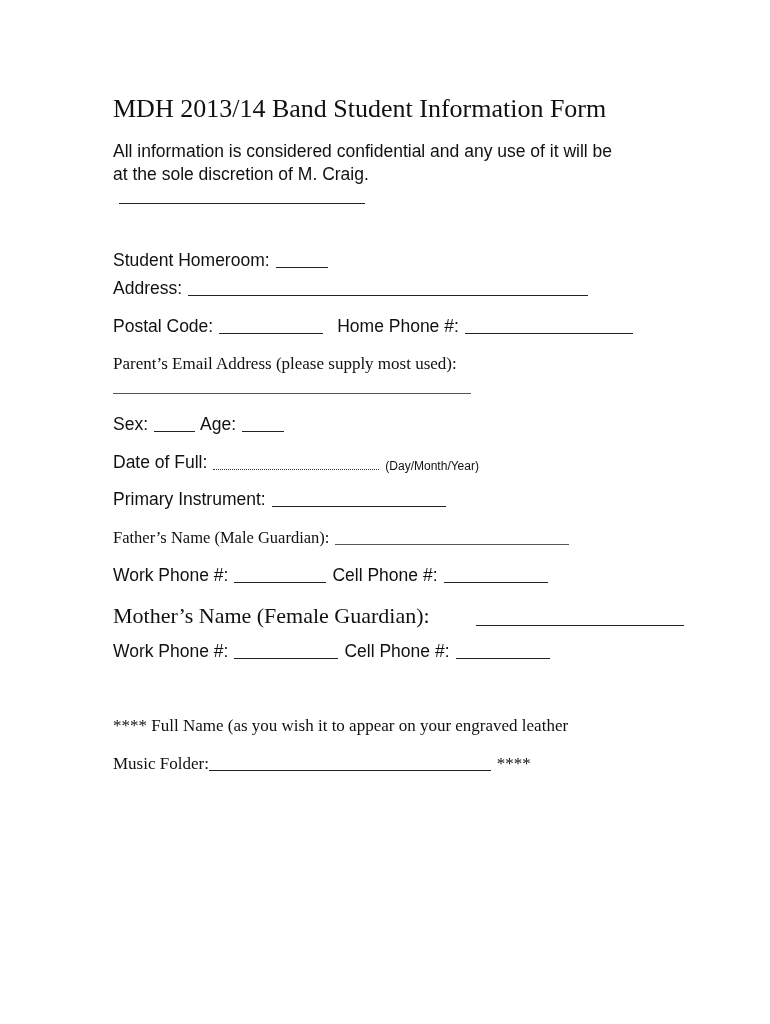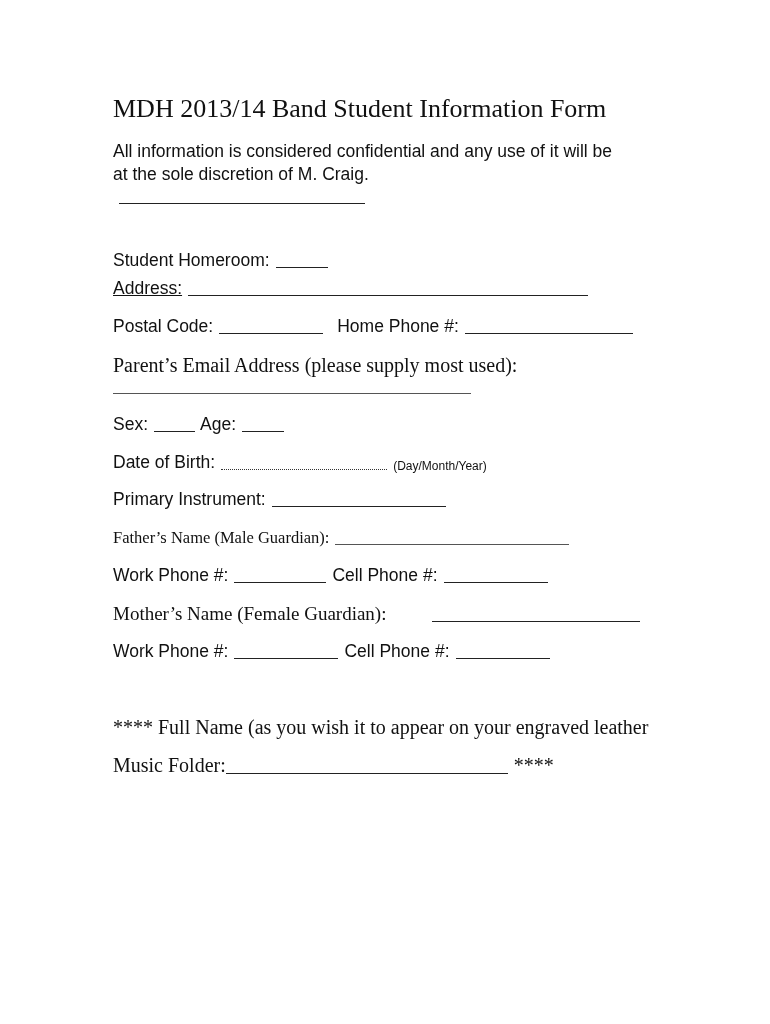--- a/index.html
+++ b/index.html
@@ -1,19 +1,19 @@
 <!DOCTYPE html>
 <html><head>
   <meta charset="utf-8">
   <style>
     html, body { margin:0; padding:0; background:#ffffff; }
     body { width:770px; height:1024px; position:relative; overflow:hidden; color:#111; }
     .line { position:absolute; left:113px; white-space:nowrap; display:flex; align-items:flex-end; }
     .sans { font-family:"Liberation Sans", sans-serif; font-size:17.5px; }
-    .serif { font-family:"Liberation Serif", serif; font-size:20px; }
+    .serif { font-family:"Liberation Serif", serif; font-size:17px; }
     .title { font-family:"Liberation Serif", serif; font-size:26px; color:#111; }
     .blank { display:inline-block; border-bottom:1px solid #222; height:1px; margin-bottom:3px; }
     .blank.gray { border-bottom:1px solid #555; }
     .blank.dot { border-bottom:1px dotted #333; }
     .small { font-family:"Liberation Sans", sans-serif; font-size:12px; margin-left:6px; }
     .gap { display:inline-block; }
     .lbl { display:inline-block; }
   </style>
 </head>
 <body>
@@ -29,21 +29,21 @@
     <span class="gap" style="width:6px"></span>
     <span class="blank" style="width:246px"></span>
   </div>
 
   <div class="line sans" style="top:240px;margin-top:10px;">
     <span class="lbl">Student Homeroom:</span>
     <span class="gap" style="width:6px"></span>
     <span class="blank" style="width:52px"></span>
   </div>
 
-  <div class="line sans" style="top:278px;text-decoration:underline;">
+  <div class="line sans" style="top:278px;">
     <span class="lbl">Address:</span>
     <span class="gap" style="width:6px"></span>
     <span class="blank" style="width:400px"></span>
   </div>
 
   <div class="line sans" style="top:316px;">
     <span class="lbl">Postal Code:</span>
     <span class="gap" style="width:6px"></span>
     <span class="blank" style="width:104px"></span>
     <span class="gap" style="width:14px"></span>
@@ -59,21 +59,21 @@
     <span class="lbl">Sex:</span>
     <span class="gap" style="width:6px"></span>
     <span class="blank" style="width:41px"></span>
     <span class="gap" style="width:5px"></span>
     <span class="lbl">Age:</span>
     <span class="gap" style="width:6px"></span>
     <span class="blank" style="width:42px"></span>
   </div>
 
   <div class="line sans" style="top:452px;">
-    <span class="lbl">Date of Birth:</span>
+    <span class="lbl">Date of Full:</span>
     <span class="gap" style="width:6px"></span>
     <span class="blank dot" style="width:166px"></span>
     <span class="small">(Day/Month/Year)</span>
   </div>
 
   <div class="line sans" style="top:489px;align-items:flex-end;">
     <span class="lbl">Primary Instrument:</span>
     <span class="gap" style="width:6px"></span>
     <span class="blank" style="width:80px"></span>
     <span class="blank" style="width:94px"></span>
@@ -88,21 +88,21 @@
   <div class="line sans" style="top:565px;">
     <span class="lbl">Work Phone #:</span>
     <span class="gap" style="width:6px"></span>
     <span class="blank" style="width:92px"></span>
     <span class="gap" style="width:6px"></span>
     <span class="lbl">Cell Phone #:</span>
     <span class="gap" style="width:6px"></span>
     <span class="blank" style="width:104px"></span>
   </div>
 
-  <div class="line serif" style="top:603px; font-size:19px;gap:20px;">
+  <div class="line serif" style="top:603px; font-size:22px;gap:20px;">
     <span class="lbl">Mother’s Name (Female Guardian):</span>
     <span class="gap" style="width:6px"></span>
     <span class="blank" style="width:208px"></span>
   </div>
 
   <div class="line sans" style="top:641px;">
     <span class="lbl">Work Phone #:</span>
     <span class="gap" style="width:6px"></span>
     <span class="blank" style="width:104px"></span>
     <span class="gap" style="width:6px"></span>

